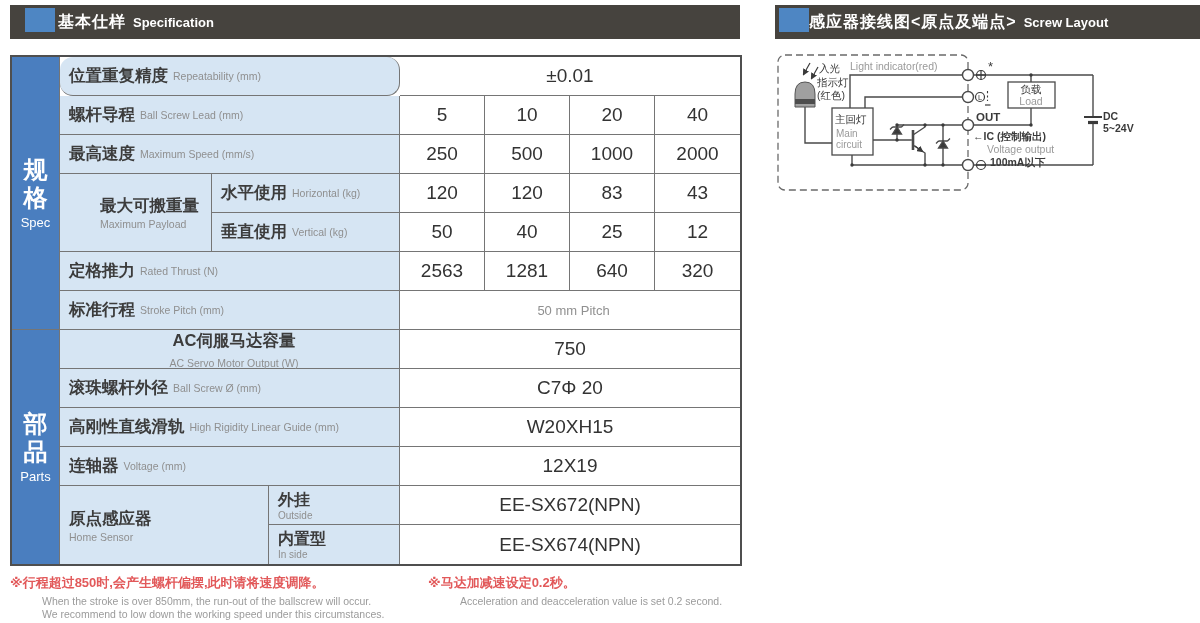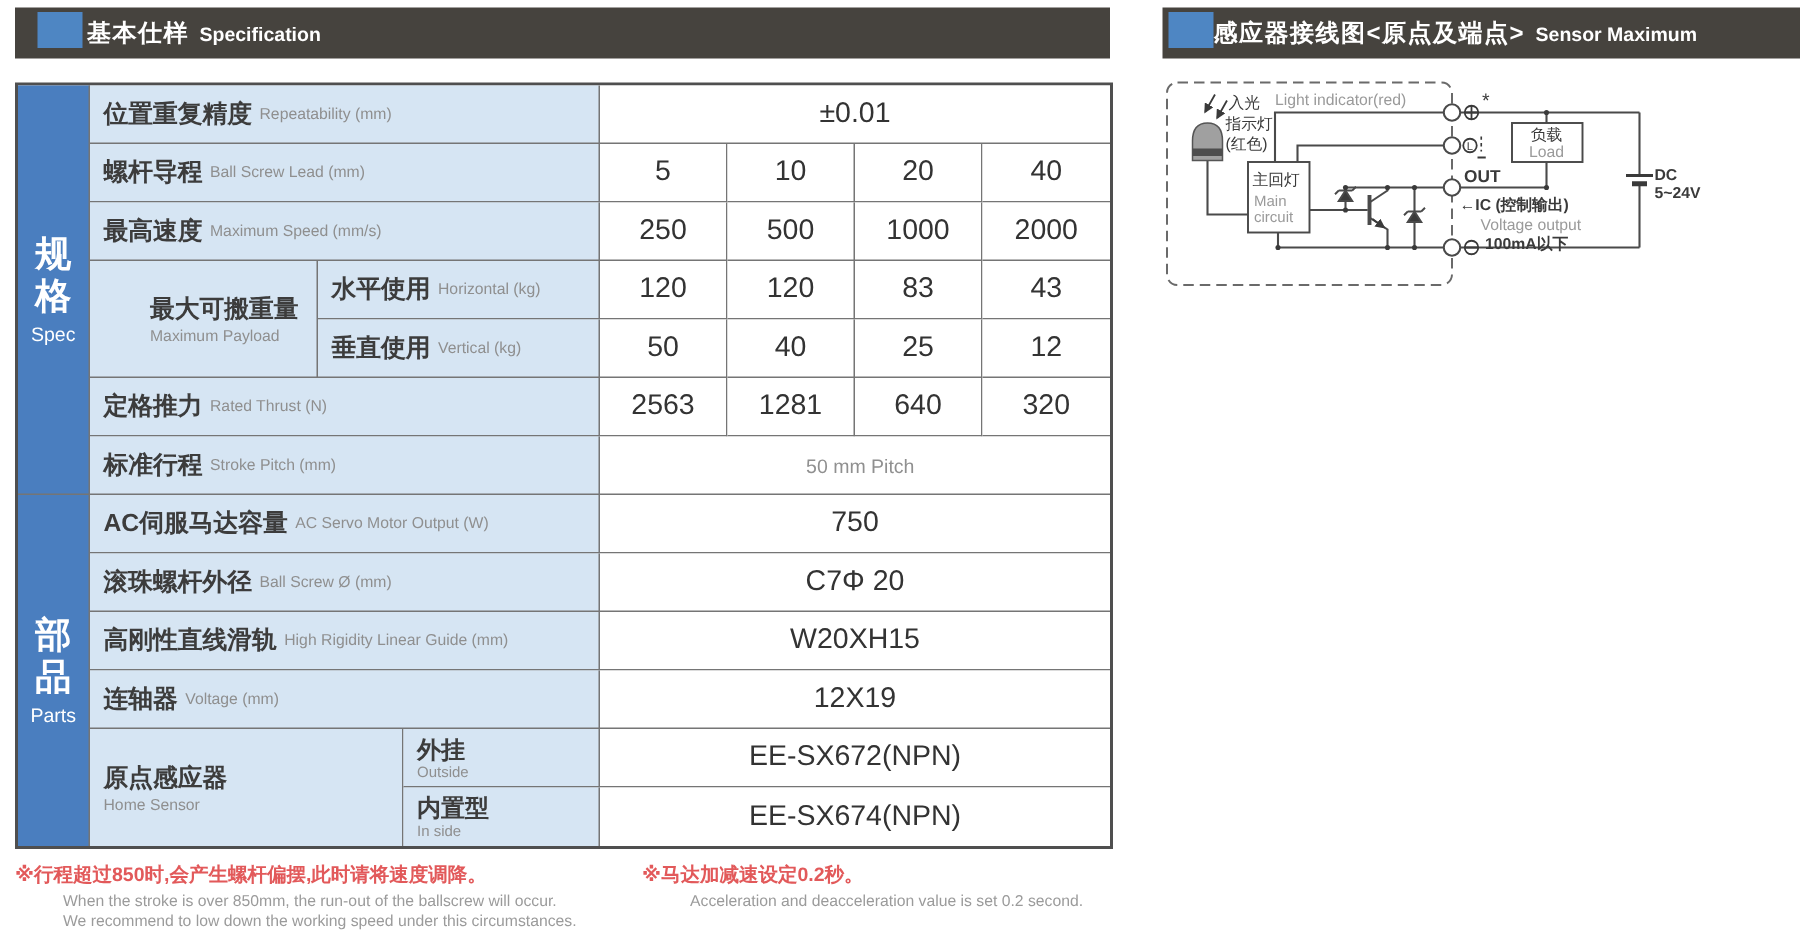--- a/index.html
+++ b/index.html
@@ -73,38 +73,38 @@
   <span class="hdr-sq"></span>
   <span class="hdr-text">
     <span class="hdr-zh">基本仕样</span>
     <span class="hdr-en">Specification</span>
   </span>
 </div>
 <div class="hdr-bar" id="hdr-right">
   <span class="hdr-sq"></span>
   <span class="hdr-text">
     <span class="hdr-zh">感应器接线图&lt;原点及端点&gt;</span>
-    <span class="hdr-en">Sensor Maximum</span>
+    <span class="hdr-en">Screw Layout</span>
   </span>
 </div>
 
 <div class="spec-table">
 
   <div class="c sidebar" style="grid-column:1;grid-row:1/8;">
     <span class="sb-zh">规</span>
     <span class="sb-zh">格</span>
     <span class="sb-en">Spec</span>
   </div>
   <div class="c sidebar nbb" style="grid-column:1;grid-row:8/14;">
     <span class="sb-zh">部</span>
     <span class="sb-zh">品</span>
     <span class="sb-en">Parts</span>
   </div>
 
-  <div class="c lbl" style="grid-column:2/5;grid-row:1;">
+  <div class="c lbl" style="grid-column:2/5;grid-row:1;border-radius:13px;">
     <span class="zh">位置重复精度</span>
     <span class="en">Repeatability (mm)</span>
   </div>
   <div class="c val nbr" style="grid-column:5/9;grid-row:1;">
     <span>±0.01</span>
   </div>
 
   <div class="c lbl" style="grid-column:2/5;grid-row:2;">
     <span class="zh">螺杆导程</span>
     <span class="en">Ball Screw Lead (mm)</span>
@@ -194,21 +194,21 @@
     </div>
 
   <div class="c lbl" style="grid-column:2/5;grid-row:7;">
     <span class="zh">标准行程</span>
     <span class="en">Stroke Pitch (mm)</span>
   </div>
   <div class="c val nbr" style="grid-column:5/9;grid-row:7;">
     <span class="sub">50 mm Pitch</span>
   </div>
 
-  <div class="c lbl" style="grid-column:2/5;grid-row:8;">
+  <div class="c lbl" style="grid-column:2/5;grid-row:8;flex-direction:column;">
     <span class="zh">AC伺服马达容量</span>
     <span class="en">AC Servo Motor Output (W)</span>
   </div>
   <div class="c val nbr" style="grid-column:5/9;grid-row:8;">
       <span>750</span>
     </div>
 
   <div class="c lbl" style="grid-column:2/5;grid-row:9;">
     <span class="zh">滚珠螺杆外径</span>
     <span class="en">Ball Screw Ø (mm)</span>

